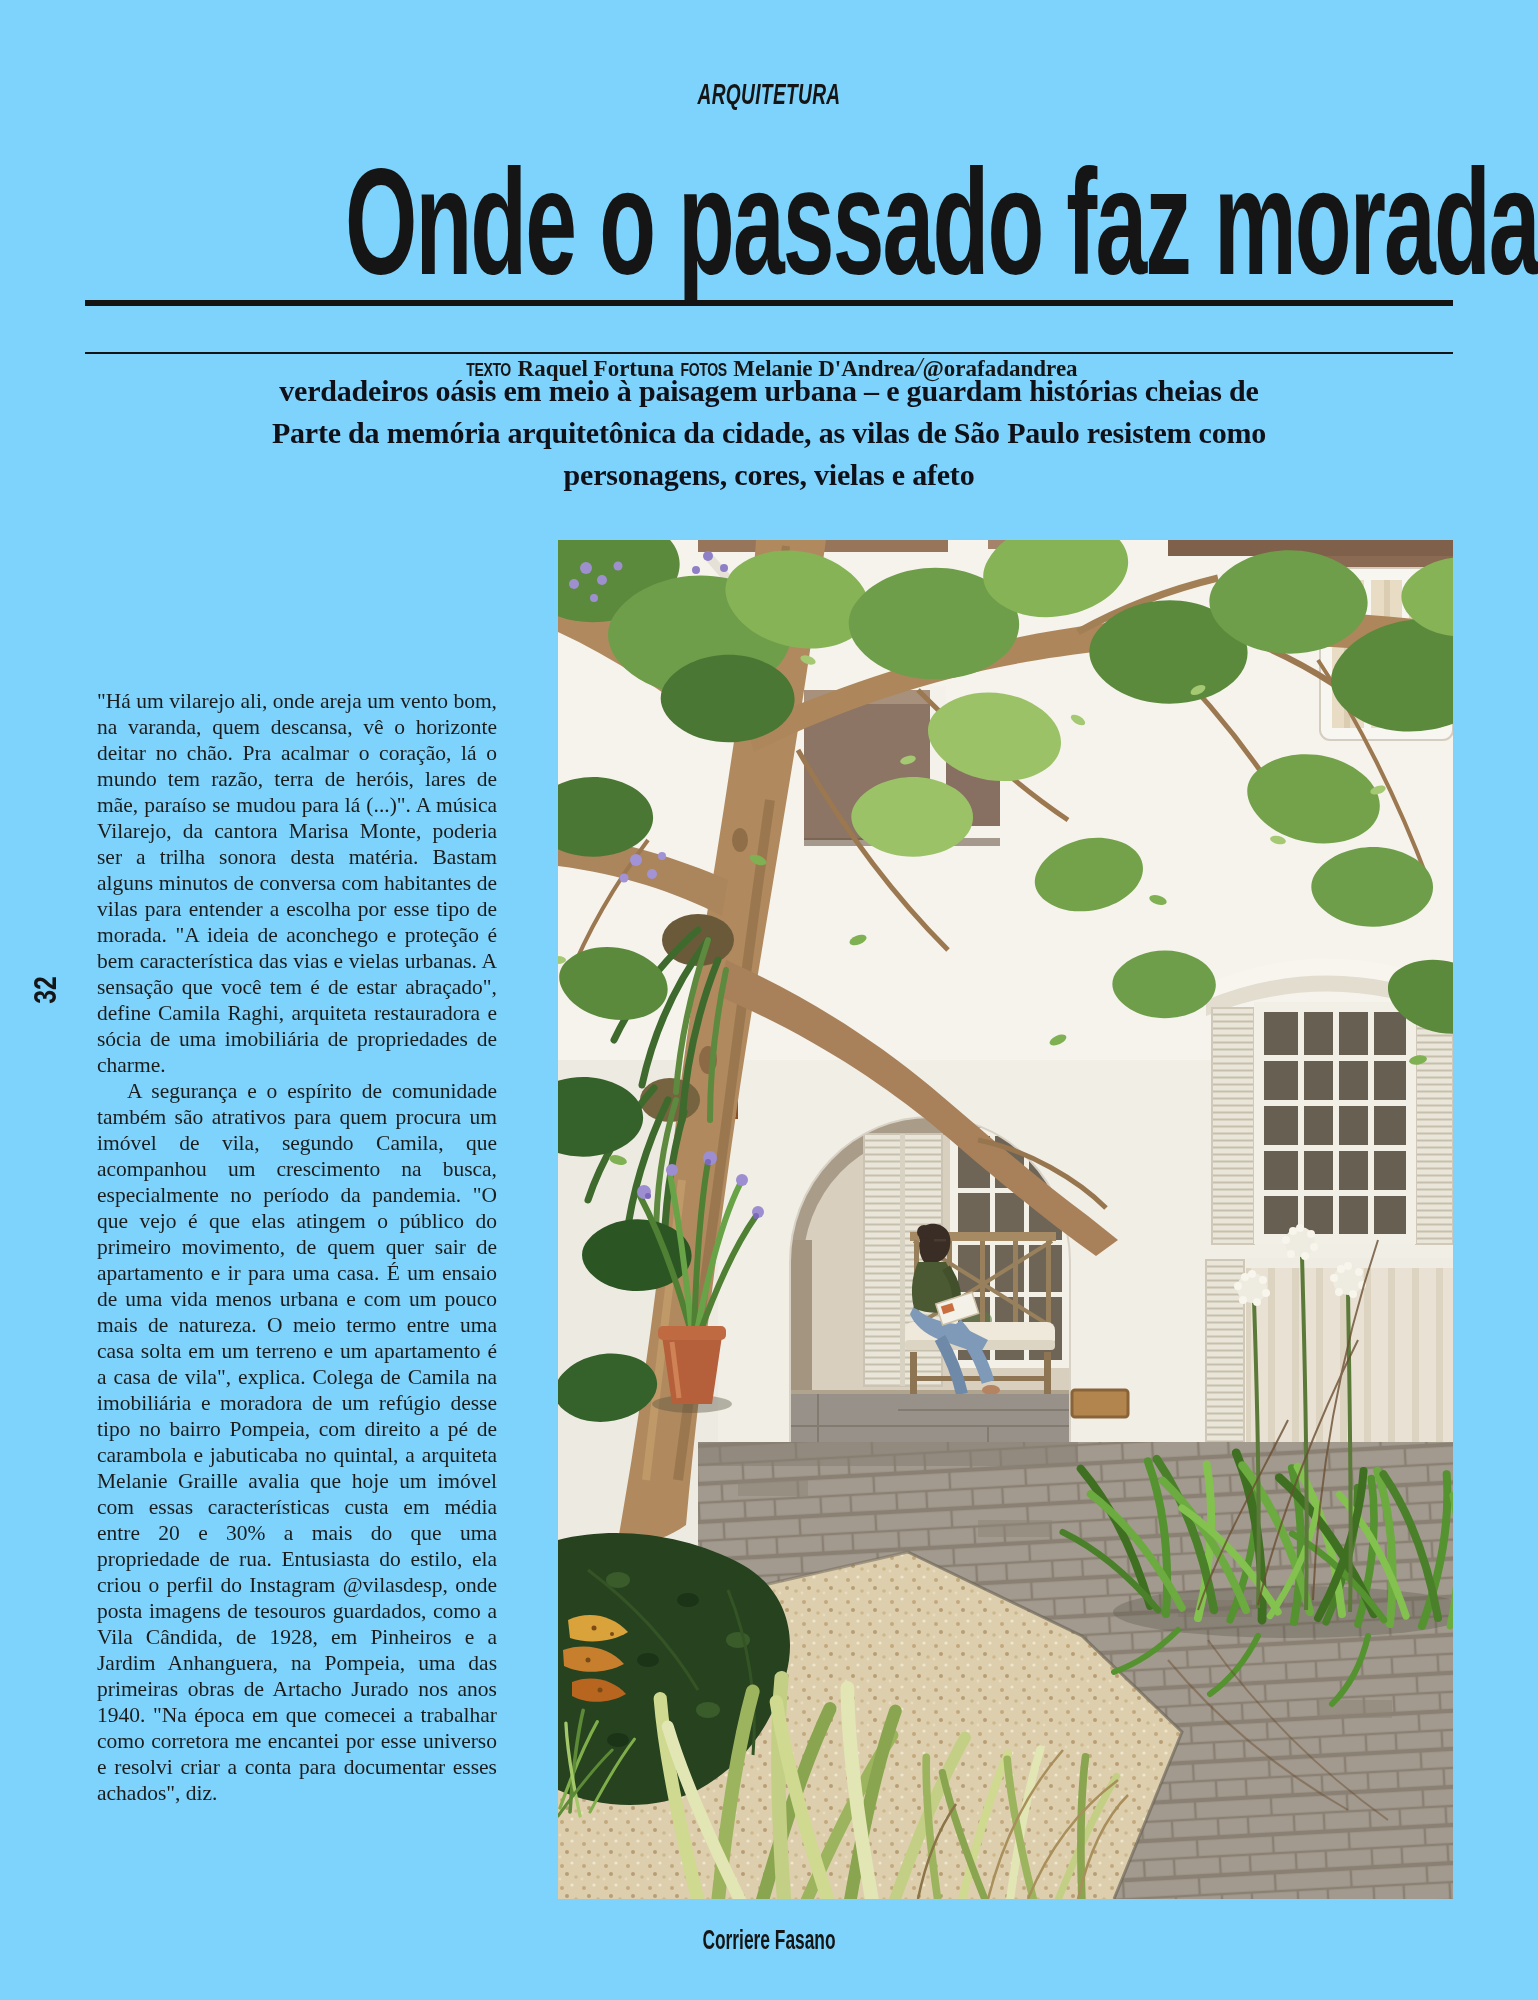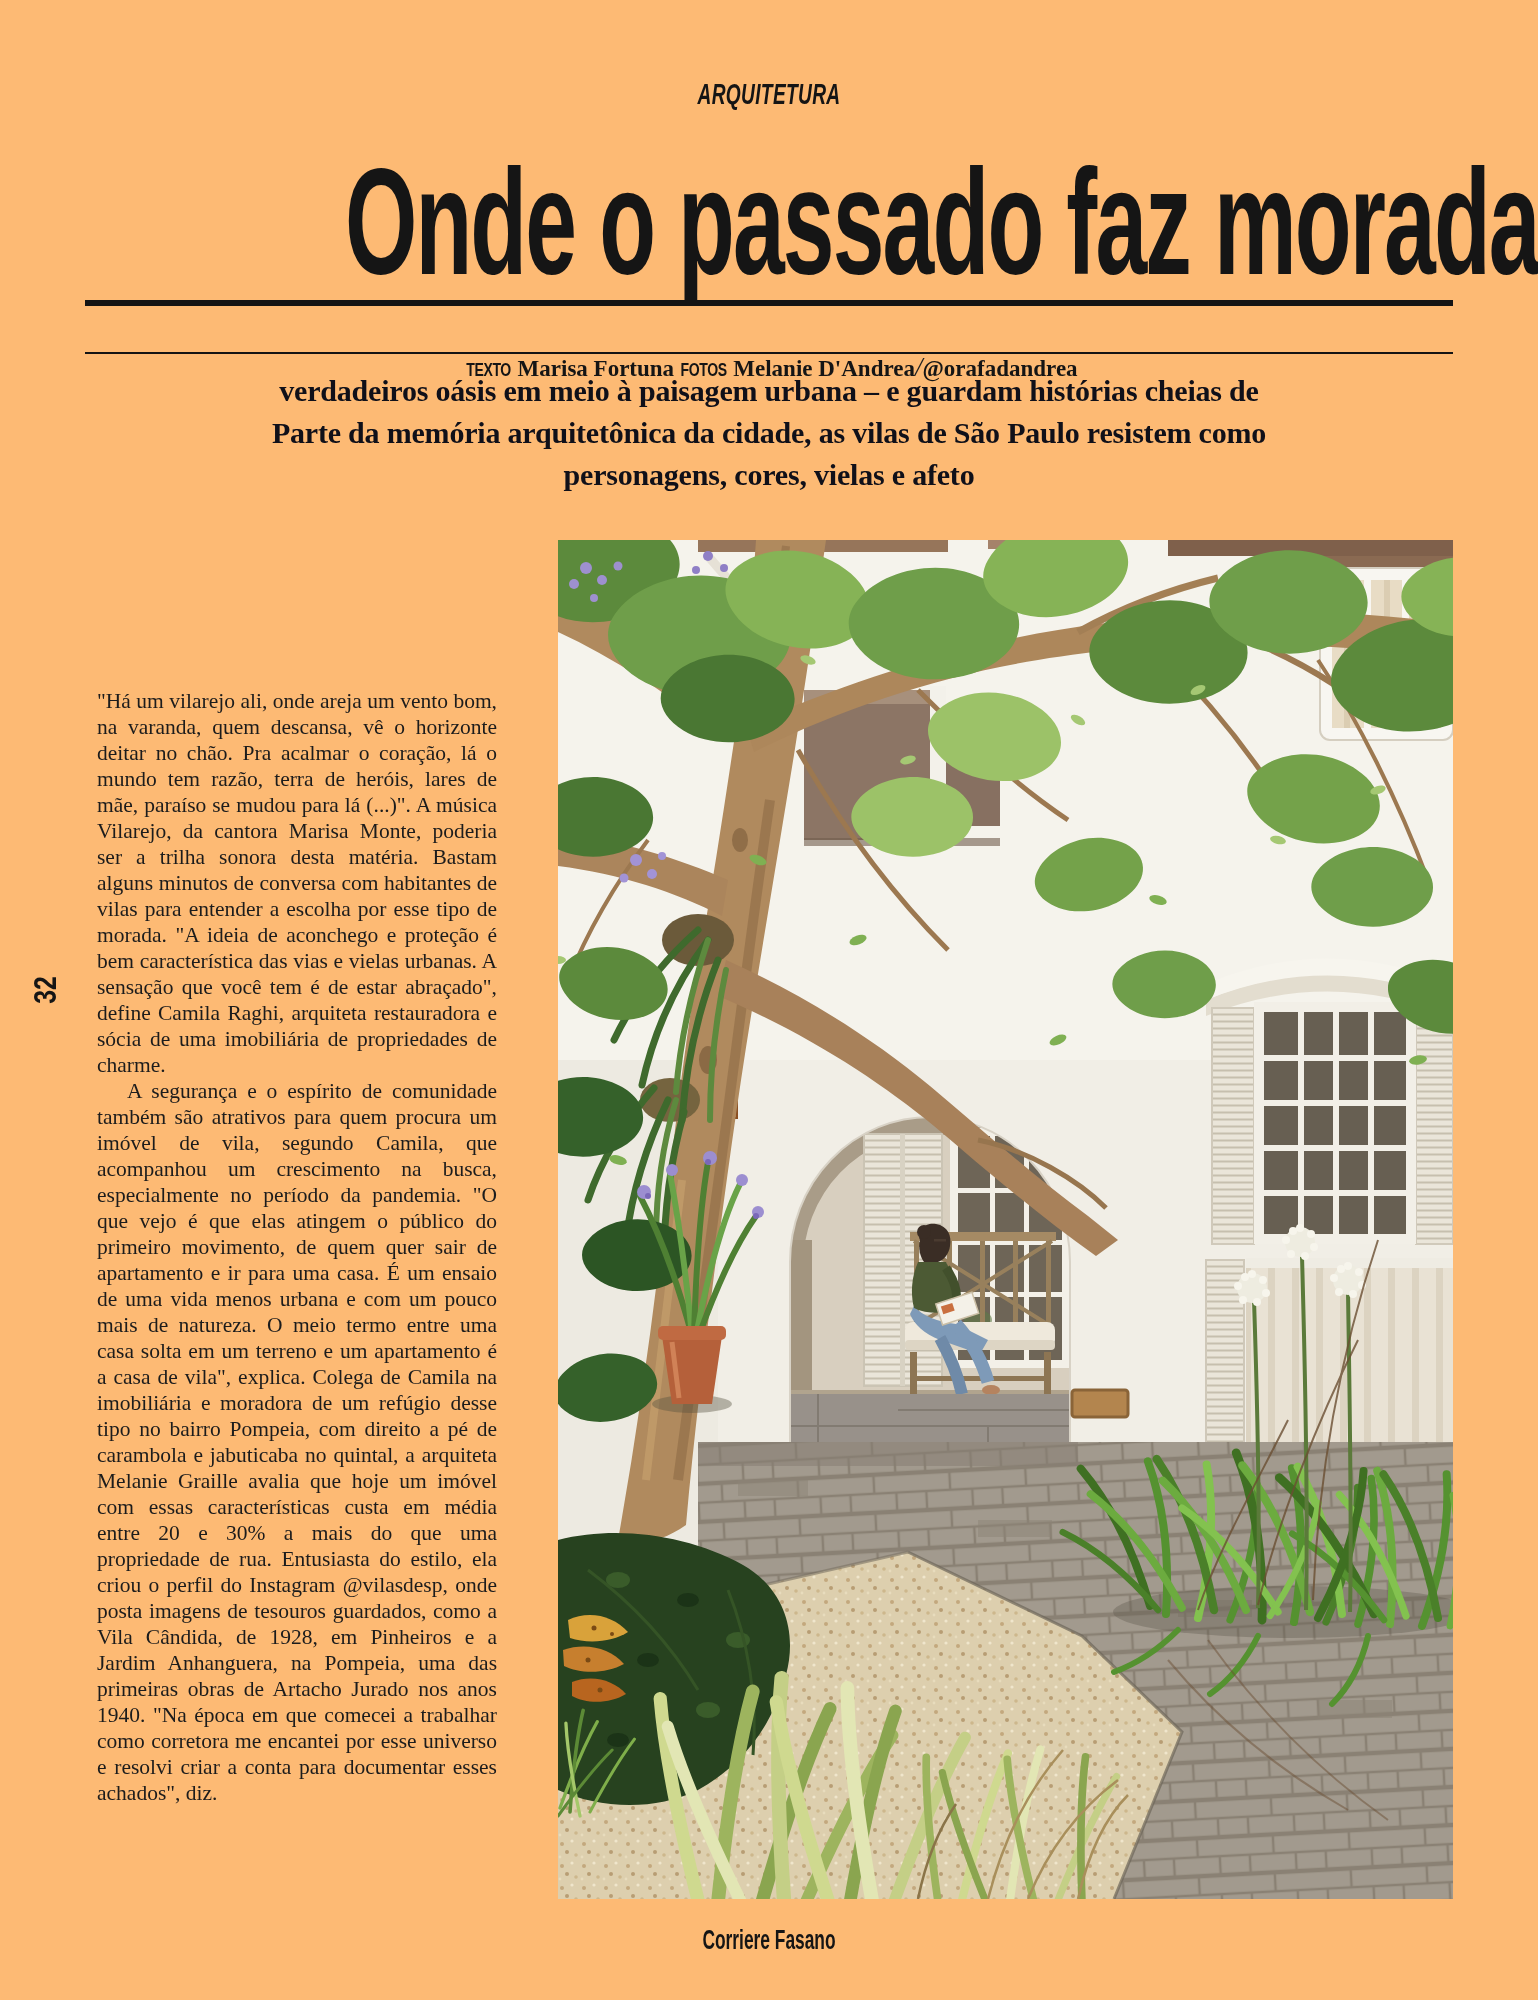--- a/index.html
+++ b/index.html
@@ -1,16 +1,16 @@
 <!DOCTYPE html>
 <html lang="pt-BR"><head>
 <meta charset="utf-8">
 <style>
   html,body{margin:0;padding:0;background:#ffffff;}
-  .page{position:relative;width:1538px;height:2000px;margin:0 auto;background:#fdba74;
+  .page{position:relative;width:1538px;height:2000px;margin:0 auto;background:#7dd3fc;
         color:#151515;overflow:hidden;font-family:"Liberation Serif",serif;}
 
   .kicker{position:absolute;top:80px;left:85px;width:1368px;text-align:center;
           font:italic 700 29px/1 "Liberation Sans",sans-serif;letter-spacing:.5px;
           transform:scaleX(.66);}
   .headline{position:absolute;top:146px;left:85px;width:1368px;text-align:center;
             font:700 150px/1.02 "Liberation Sans",sans-serif;letter-spacing:-3px;
             transform:scaleX(.62);white-space:nowrap;}
   .rule{position:absolute;left:85px;width:1368px;background:#141414;}
   .rule-thick{top:300px;height:6px;}
@@ -51,21 +51,21 @@
 <div class="page">
 
   <div class="kicker">ARQUITETURA</div>
 
   <div class="headline">Onde o passado faz morada</div>
 
   <div class="rule rule-thick"></div>
 
   <div class="byline">
     <span class="lab">TEXTO</span>
-    <span class="nm">Marisa Fortuna</span>
+    <span class="nm">Raquel Fortuna</span>
     <span class="lab">FOTOS</span>
     <span class="nm">Melanie D'Andrea</span>
     <span class="slash">/</span>
     <span class="handle">@orafadandrea</span>
   </div>
 
   <div class="rule rule-thin"></div>
 
   <div class="lede">
     <div>verdadeiros oásis em meio à paisagem urbana – e guardam histórias cheias de</div>

